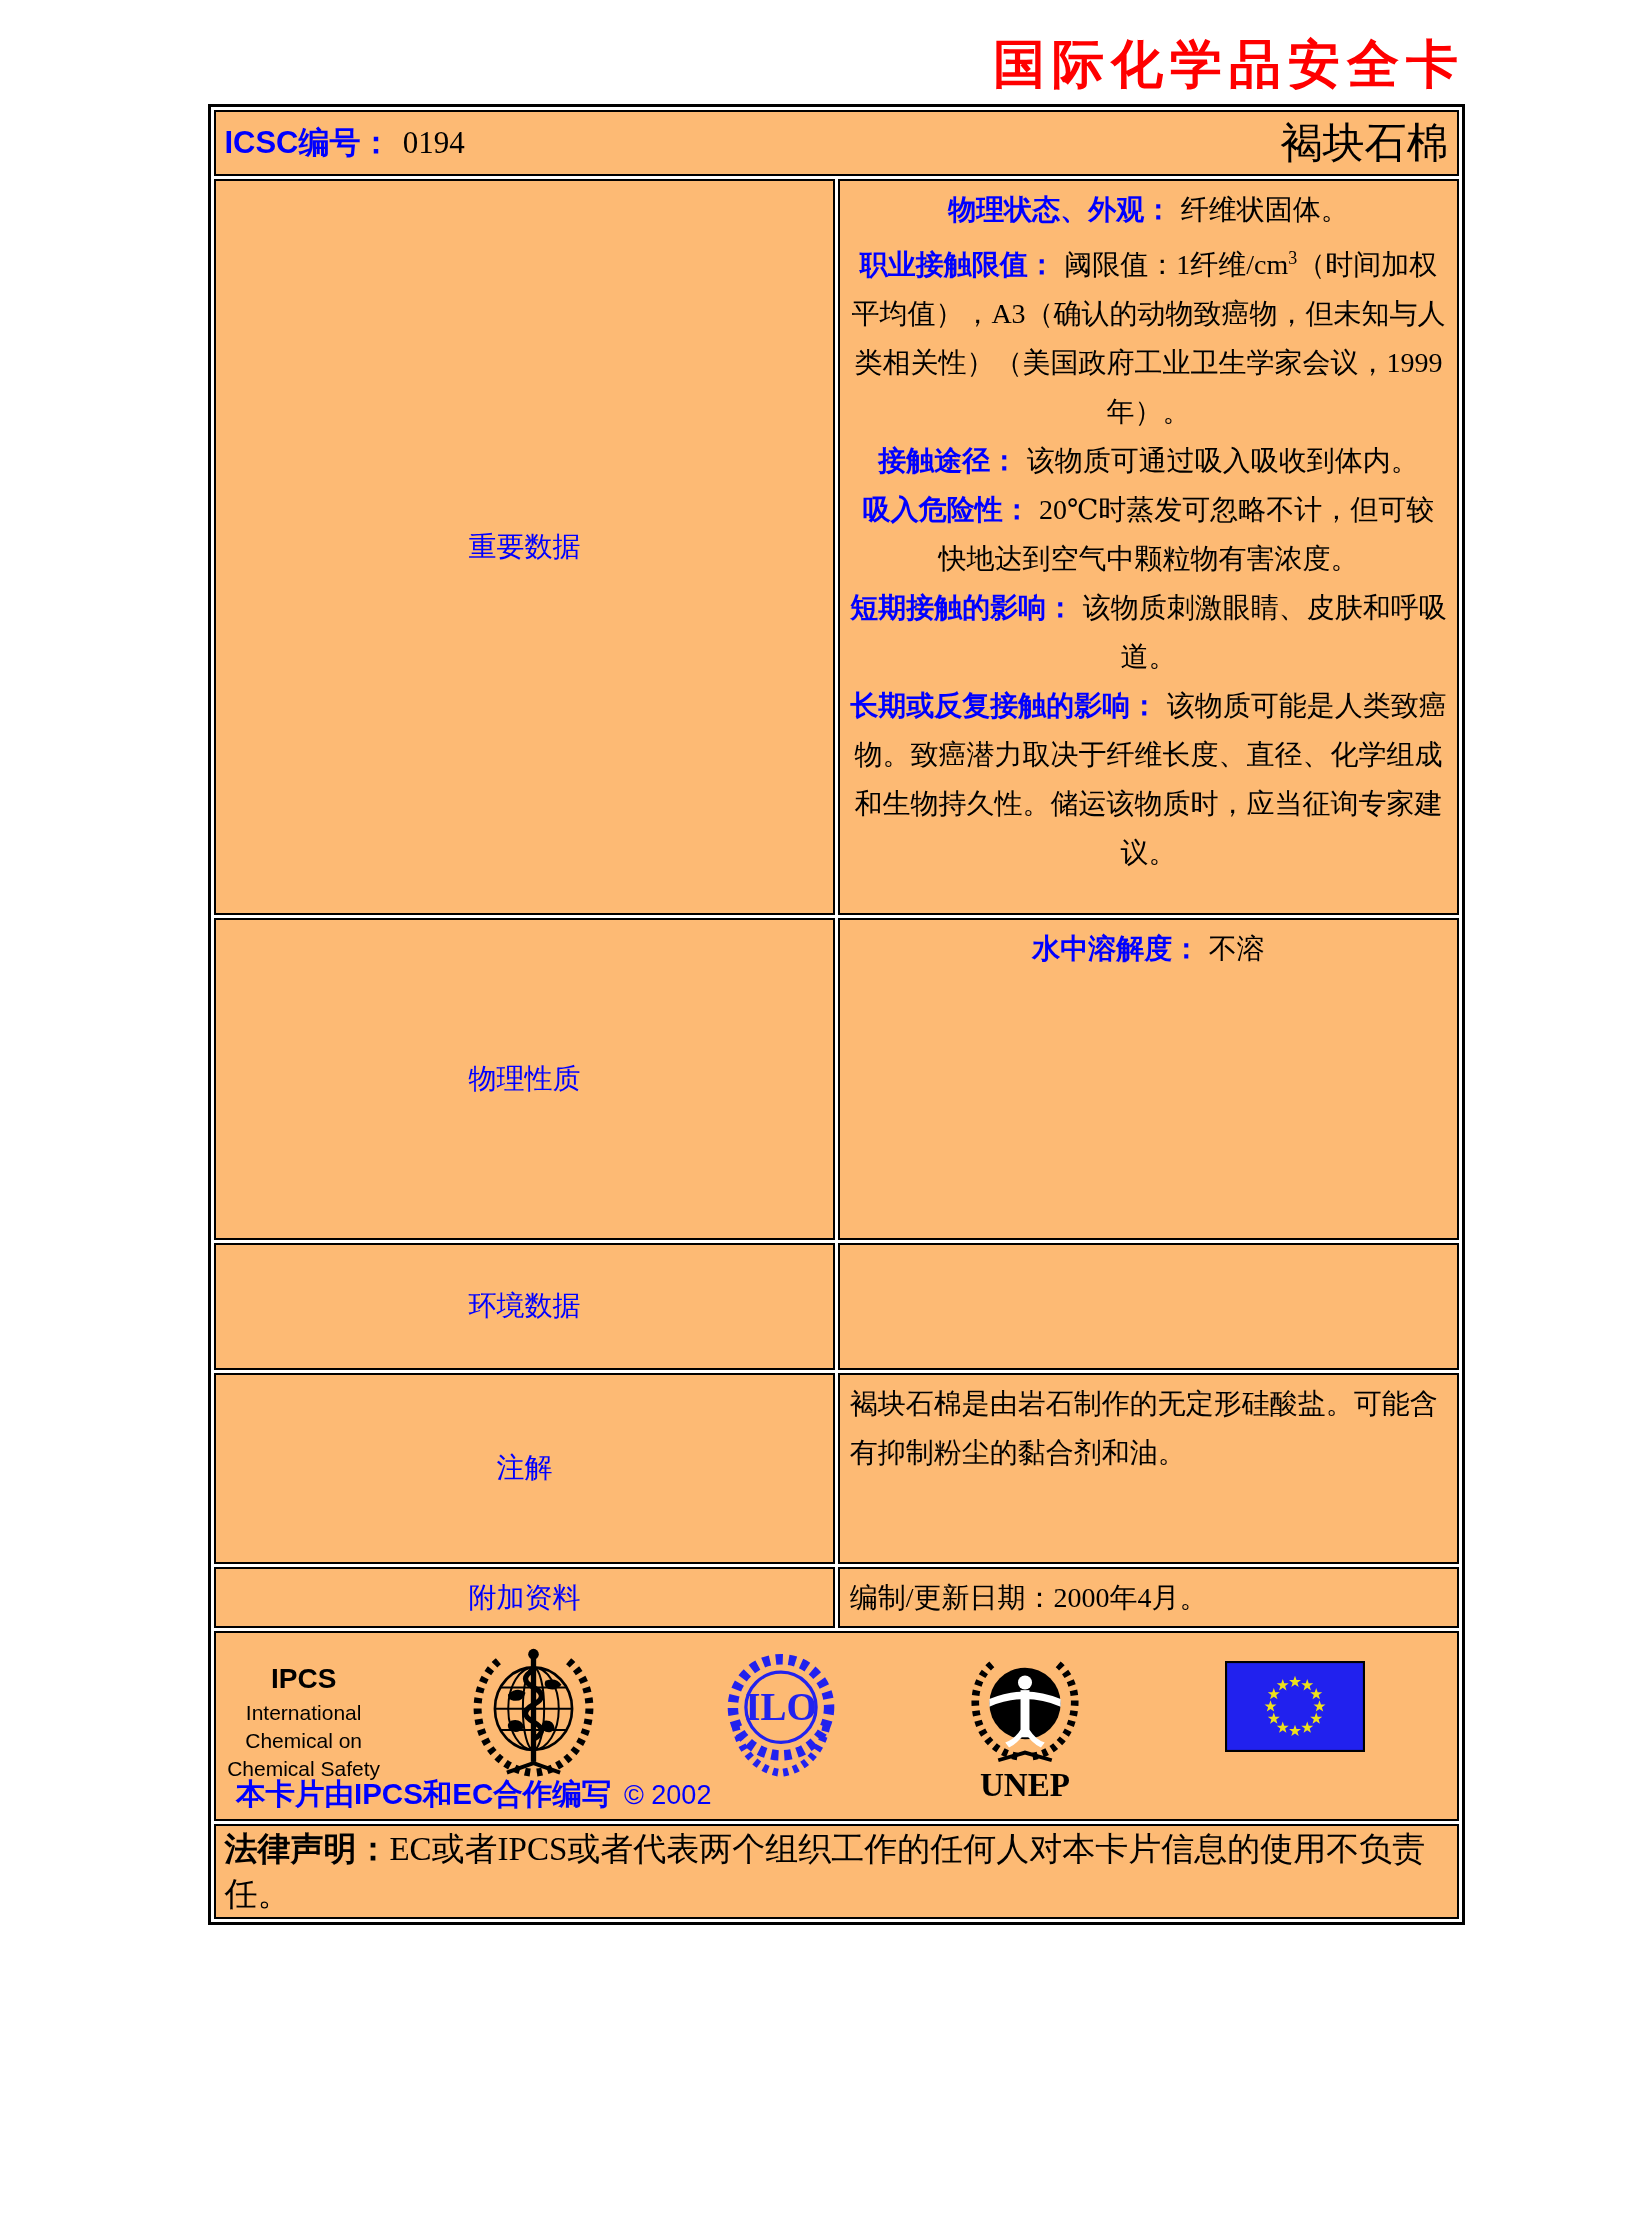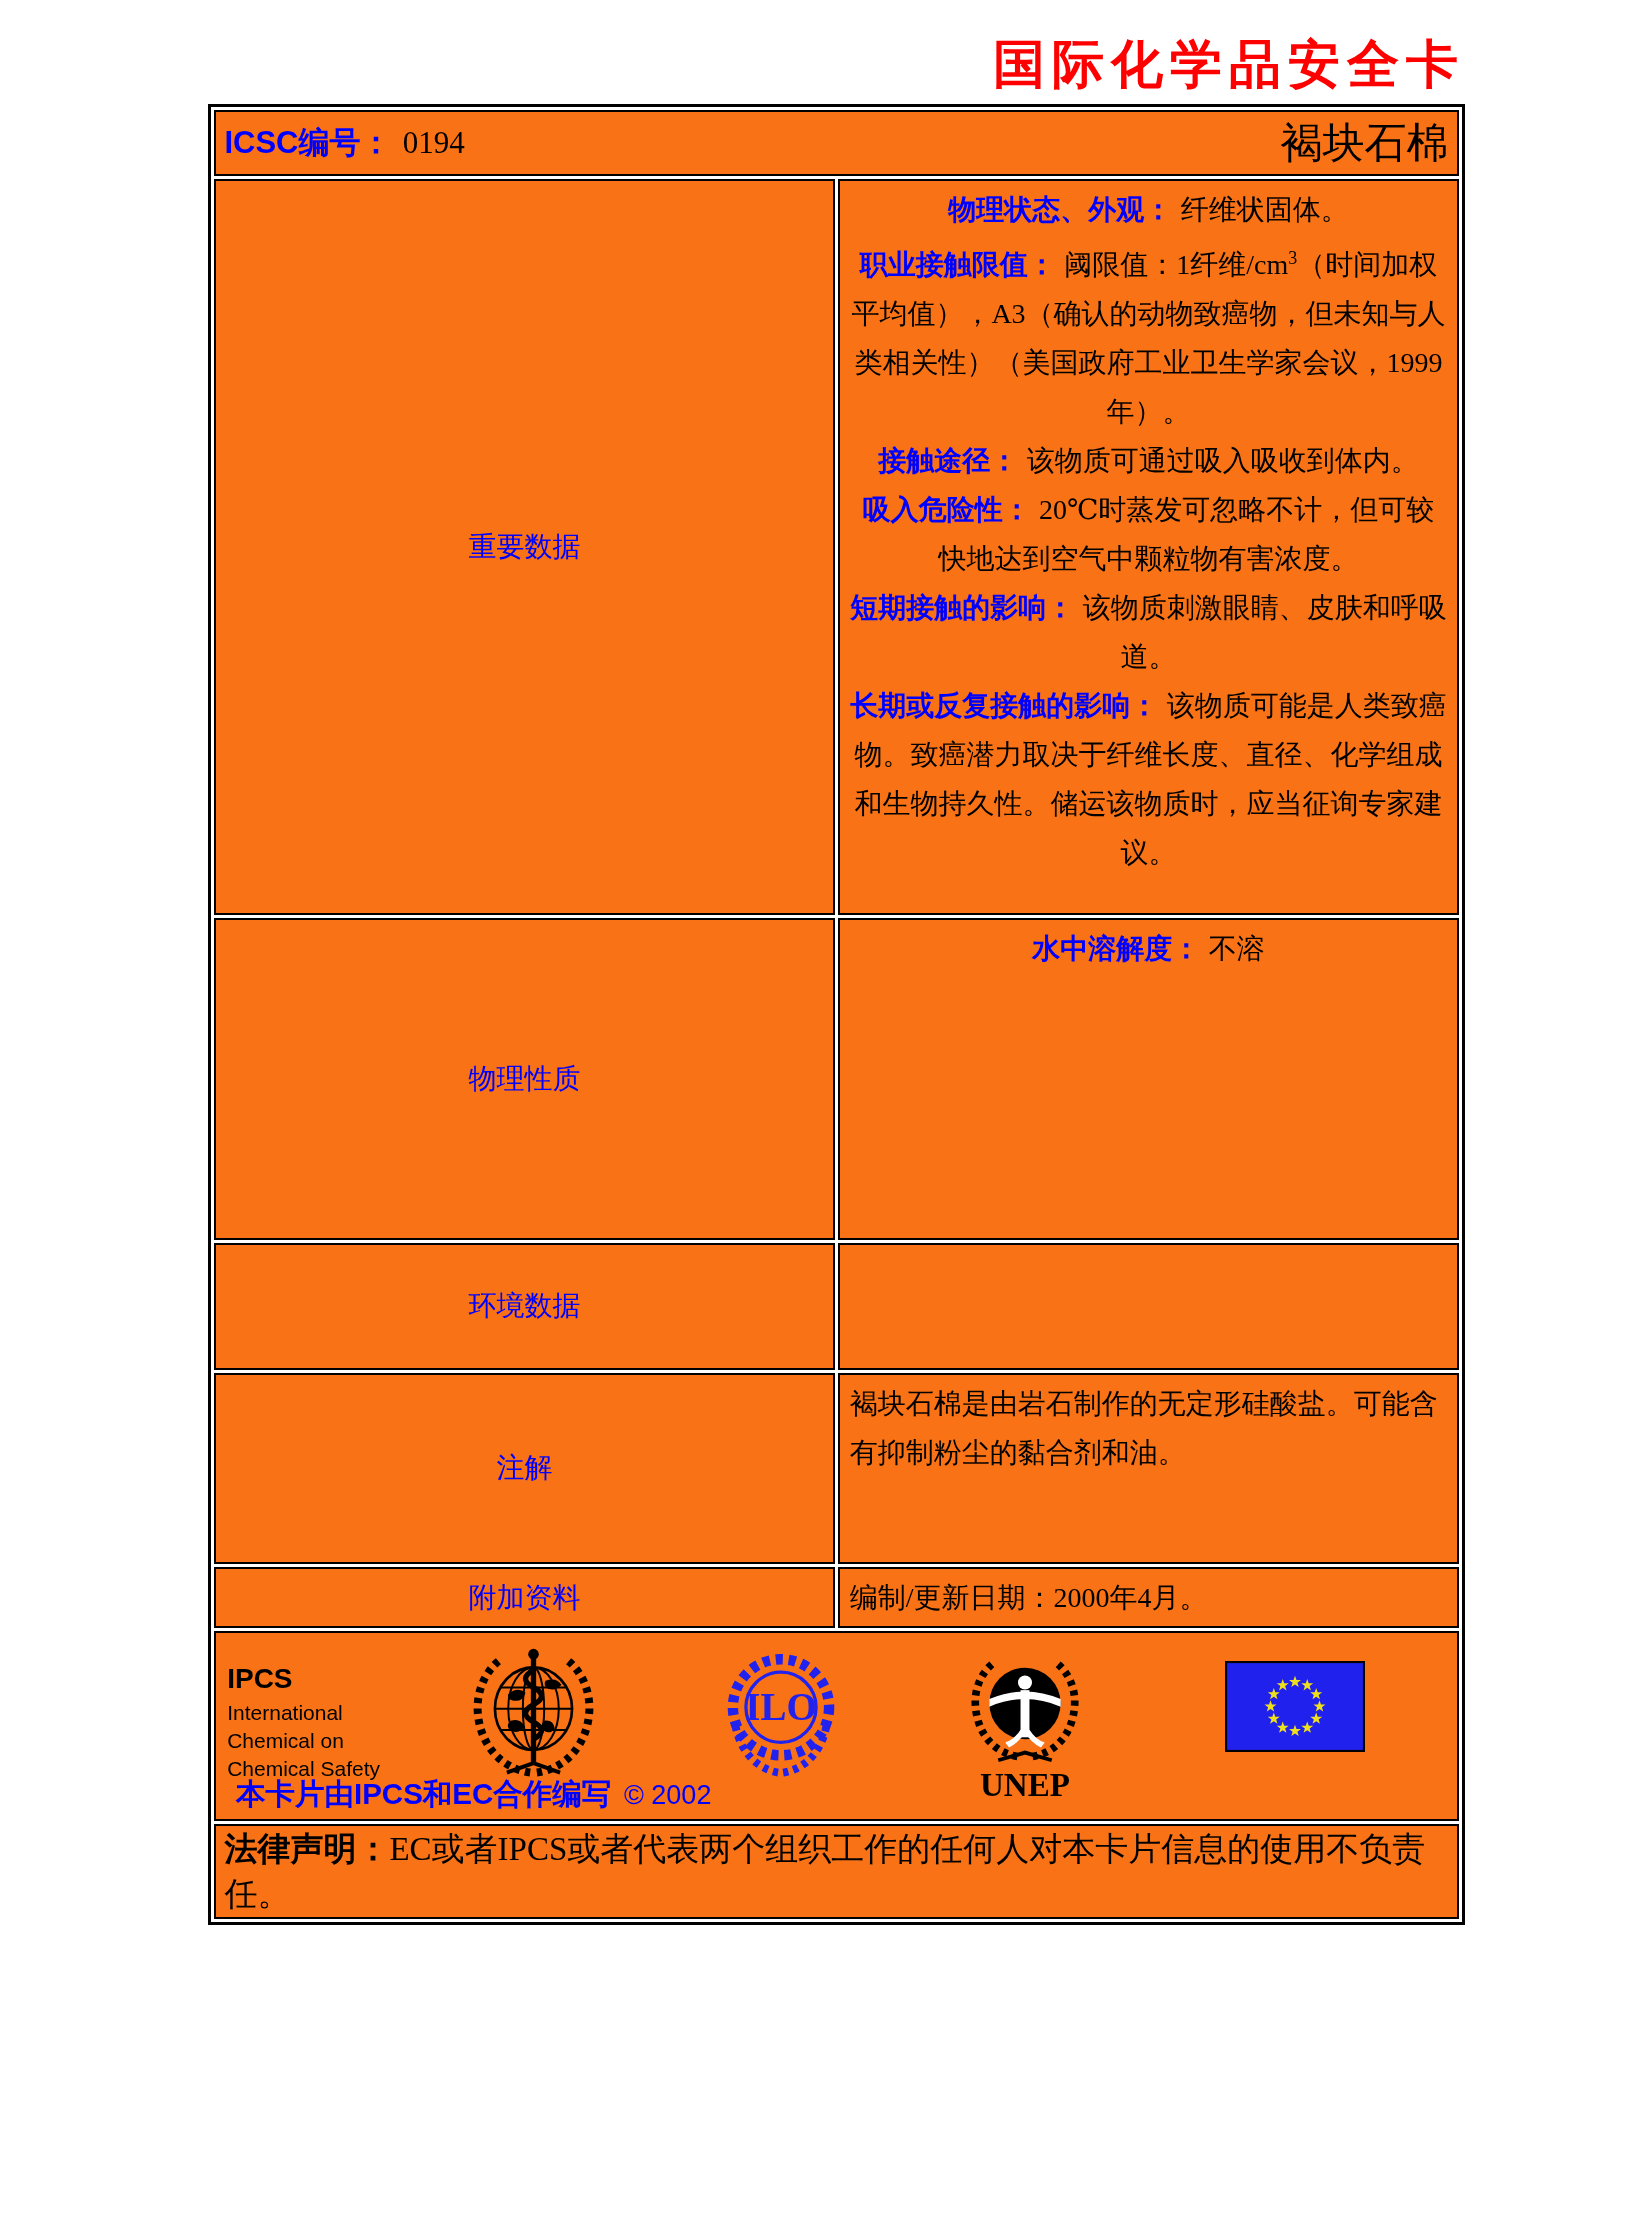--- a/index.html
+++ b/index.html
@@ -6,21 +6,21 @@
   body{width:1647px;height:2239px;position:relative;
        font-family:"Liberation Serif","DejaVu Serif",serif;color:#000;}
 
   .page-title{position:absolute;top:29.5px;left:208px;width:1257px;
     text-align:right;color:#ff0000;font-weight:bold;font-size:52px;
     letter-spacing:7px;font-family:"Liberation Sans","DejaVu Sans",sans-serif;}
 
   table.card{position:absolute;left:208px;top:104px;width:1257px;height:1821px;
     border:3.5px solid #000;border-collapse:separate;border-spacing:3.5px;
     table-layout:fixed;background:#fff;}
-  td{border:2.1px solid #000;background:#f97316;vertical-align:top;box-sizing:border-box;}
+  td{border:2.1px solid #000;background:#fdba74;vertical-align:top;box-sizing:border-box;}
 
   td.label-cell{width:167px;text-align:center;vertical-align:middle;
     color:#0000ff;font-size:28px;
     font-family:"Liberation Sans","DejaVu Sans",sans-serif;}
 
   td.content-cell{font-size:28px;line-height:49px;padding:4.2px 9.8px;}
 
   .inline-label{color:#0000ff;font-weight:bold;margin-right:8.4px;
     font-family:"Liberation Sans","DejaVu Sans",sans-serif;}
   .para{margin:0;text-align:center;}
@@ -37,21 +37,21 @@
   tr.row-important td{height:730px;}
   tr.row-physical td{height:319px;}
   tr.row-env td{height:126px;}
   tr.row-notes td{height:189px;}
   tr.row-addinfo td{height:41px;}
   td.addinfo-cell{vertical-align:middle;}
 
   
   td.logos-cell{height:188px;position:relative;padding:0;}
   .ipcs-block{position:absolute;left:11.2px;top:29.5px;
-    font-family:"Liberation Sans","DejaVu Sans",sans-serif;}
+    font-family:"Liberation Sans","DejaVu Sans",sans-serif;text-align:center;}
   .ipcs-acronym{font-size:28px;font-weight:bold;margin:0 0 4.2px 0;}
   .ipcs-line{font-size:21px;line-height:28px;margin:0;}
   .logo{position:absolute;}
   .logo-who{left:251px;top:8.4px;}
   .logo-ilo{left:500px;top:12.6px;}
   .logo-unep{left:745px;top:9.8px;}
   .logo-eu{left:1009px;top:28px;}
   .credit-line{position:absolute;left:0;bottom:4.2px;width:100%;text-align:left;
     color:#0000ff;font-weight:bold;font-size:29.5px;
     font-family:Liberation Sans, sans-serif;margin-left:20px;}

